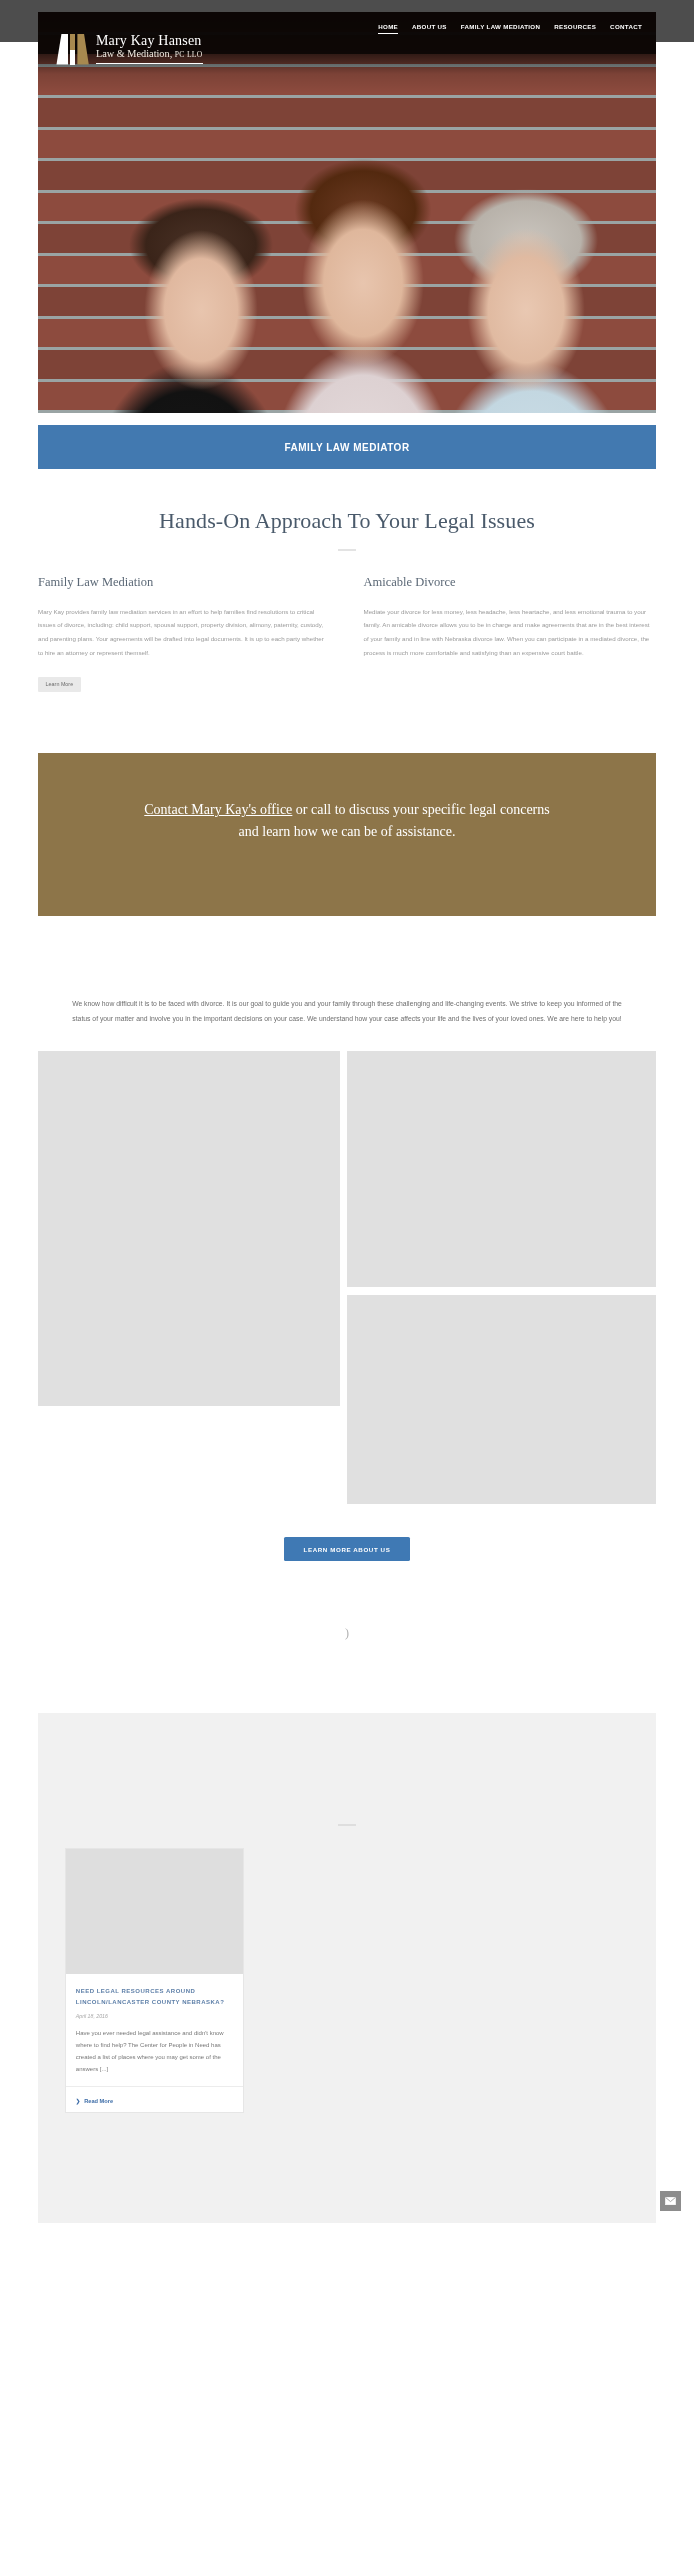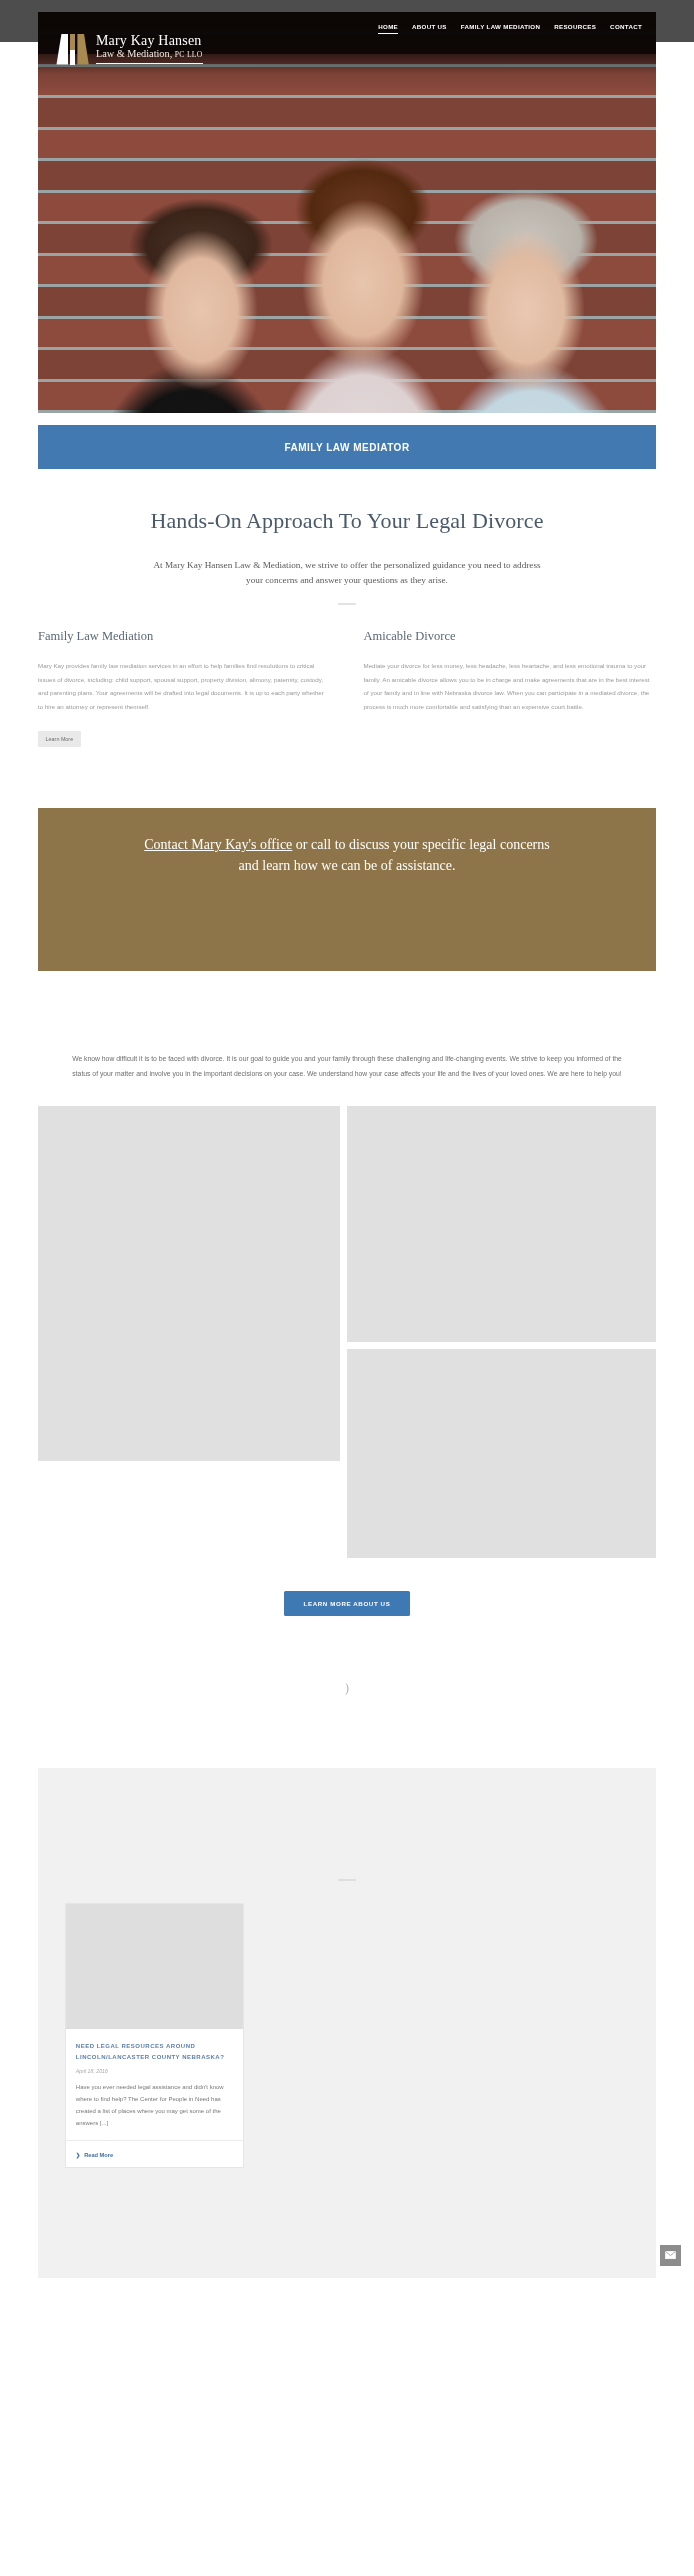--- a/index.html
+++ b/index.html
@@ -127,21 +127,21 @@
   .btn-ghost {
     display:inline-block; margin-top:17.4px; background:#e9e9e9; border:none;
     color:#6d6d6d; font-size:5.4px; padding:4.9px 7.6px; border-radius:1.1px; cursor:pointer;
     font-family:"Liberation Sans", sans-serif;
   }
 
   
   .gold {
     width:618px; margin:61px auto 0; background:#8d7549;
     min-height:163px; display:flex; align-items:flex-start; justify-content:center;
-    padding-top:26px;
+    padding-top:46px;
   }
   .gold p {
     font-family:"Liberation Serif", serif;
     color:#fff; font-size:14px; line-height:1.55; text-align:center; width:412px;
   }
   .gold p a { color:#fff; text-decoration:underline; }
 
   
   .mission { width:618px; margin:0 auto; padding:81px 0 0; text-align:center; }
   .mission p {
@@ -232,22 +232,21 @@
     <a href="#">RESOURCES</a>
     <a href="#">CONTACT</a>
   </nav>
 </header>
 
 <div class="blue-strip">
   <span>FAMILY LAW MEDIATOR</span>
 </div>
 
 <section class="intro">
-  <h1>Hands-On Approach To Your Legal Divorce</h1>
-  <p>At Mary Kay Hansen Law &amp; Mediation, we strive to offer the personalized guidance you need to address your concerns and answer your questions as they arise.</p>
+  <h1>Hands-On Approach To Your Legal Issues</h1>
   <div class="hr-dash"></div>
 </section>
 
 <section class="cols">
   <div class="col">
     <h2>Family Law Mediation</h2>
     <p>Mary Kay provides family law mediation services in an effort to help families find resolutions to critical issues of divorce, including: child support, spousal support, property division, alimony, paternity, custody, and parenting plans. Your agreements will be drafted into legal documents. It is up to each party whether to hire an attorney or represent themself.</p>
     <button class="btn-ghost">Learn More</button>
   </div>
   <div class="col">

